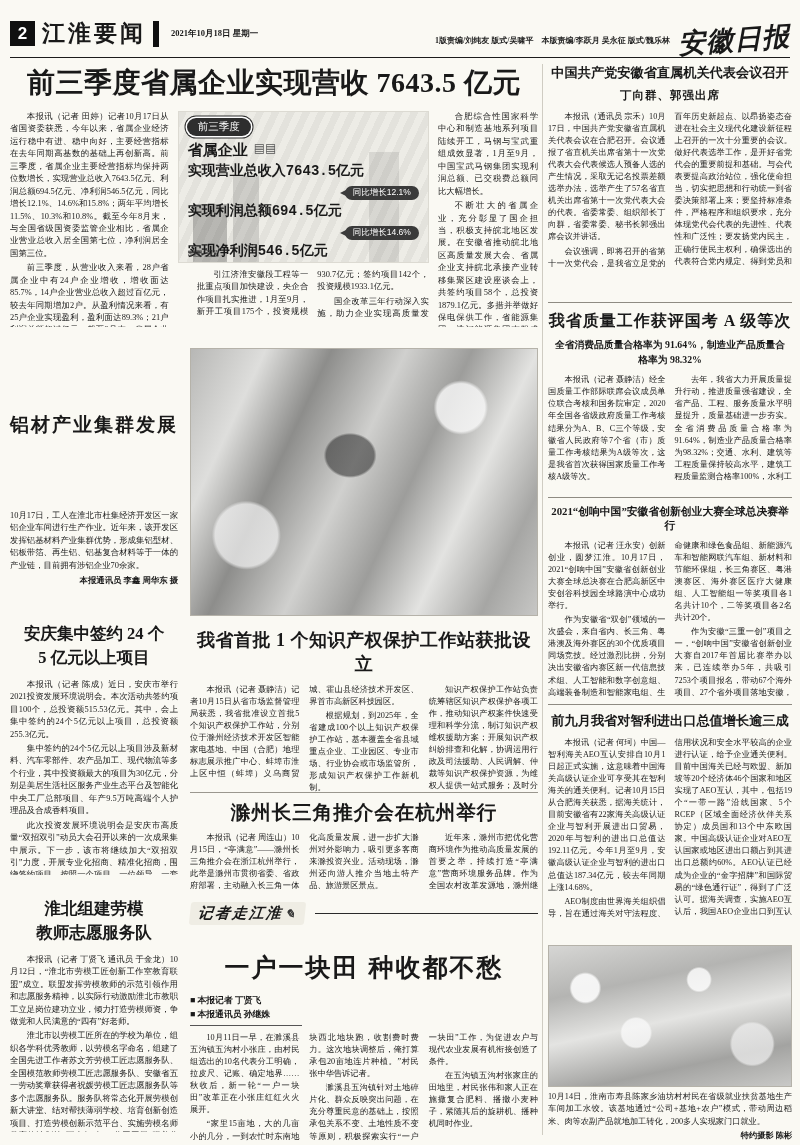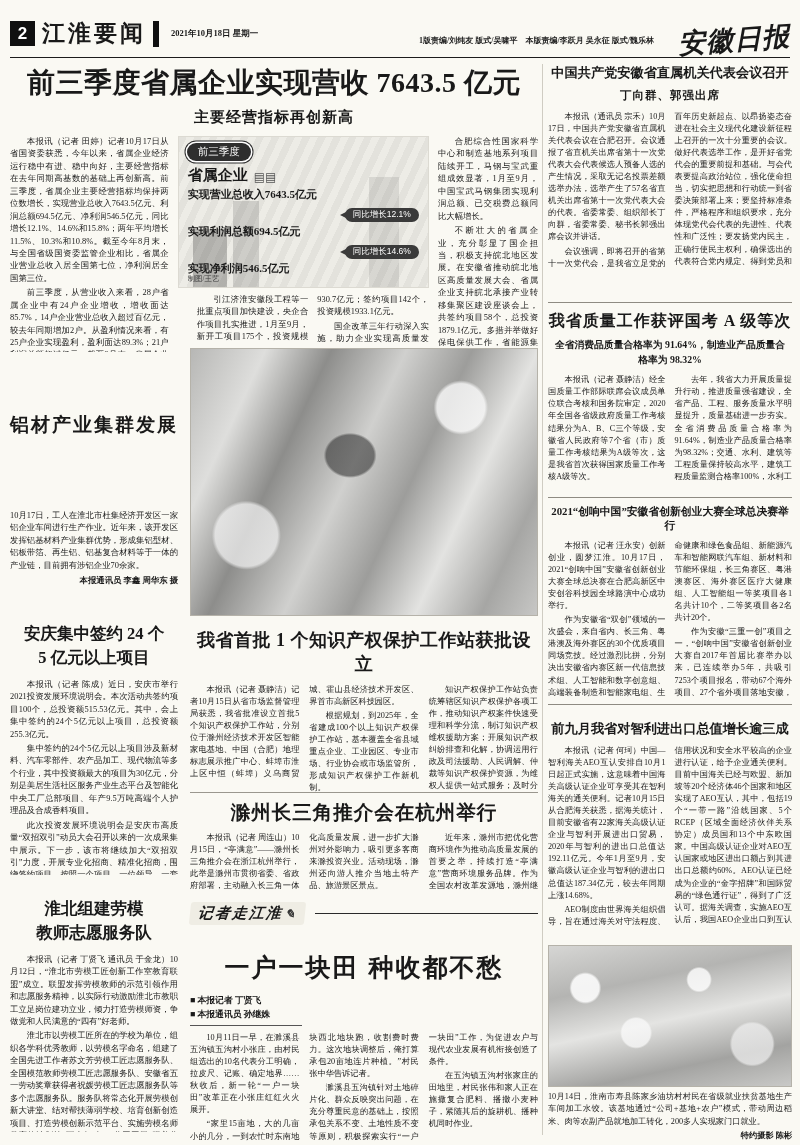--- a/index.html
+++ b/index.html
@@ -9,21 +9,21 @@
   .abs{position:absolute;}
 
   
   .hd{left:10px;top:8px;width:780px;height:46px;display:flex;justify-content:space-between;align-items:flex-start;}
   .hd-l{display:flex;align-items:center;gap:7px;padding-top:10px;}
   .pgnum{width:25px;height:25px;background:#101010;color:#fff;font-weight:bold;font-size:17px;
          display:flex;align-items:center;justify-content:center;font-family:"Liberation Sans","DejaVu Sans",sans-serif;}
   .section{font-size:23px;font-weight:bold;letter-spacing:3px;font-family:"Liberation Sans","DejaVu Sans",sans-serif;}
   .bar{width:6px;height:26px;background:#101010;}
   .date{font-size:8.5px;margin-left:5px;font-weight:bold;}
-  .hd-r{display:flex;align-items:center;gap:24px;padding-top:14px;}
+  .hd-r{display:flex;align-items:center;gap:8px;padding-top:14px;}
   .eds{font-size:8px;color:#1d1d1d;font-weight:bold;}
   .masthead{font-size:27px;font-weight:bold;font-style:italic;transform:rotate(-4deg);letter-spacing:1px;}
   .hrule{left:10px;top:57px;width:780px;height:1px;background:#1c1c1c;}
   .vline{left:542px;top:64px;width:1px;height:1071px;background:#cfccc2;}
 
   
   .bt{font-size:8.4px;line-height:1.48;text-align:justify;}
   .bt p{text-indent:2em;margin-bottom:2px;}
   .bt2{font-size:8.2px;line-height:1.47;text-align:justify;}
   .bt2 p{text-indent:2em;margin-bottom:2px;}
@@ -39,25 +39,25 @@
 
   .infog{position:relative;height:152px;background:#edece6;overflow:hidden;padding:7px 9px;border:1px solid #dcdad2;}
   .ibg{position:absolute;inset:0;background:
        linear-gradient(0deg,rgba(45,45,45,.28),rgba(45,45,45,.28)) no-repeat 14px bottom/34px 58px,
        linear-gradient(0deg,rgba(80,80,80,.20),rgba(80,80,80,.20)) no-repeat 54px bottom/26px 86px,
        linear-gradient(0deg,rgba(60,60,60,.12),rgba(60,60,60,.12)) no-repeat 190px bottom/30px 110px,
        repeating-linear-gradient(115deg,rgba(0,0,0,.045) 0 7px,transparent 7px 14px);}
   .ibadge{position:absolute;top:6px;left:8px;background:#2e2e2e;color:#fff;font-size:10.5px;
           padding:2px 11px;border-radius:10px;font-family:"Liberation Sans","DejaVu Sans",sans-serif;
           box-shadow:0 0 0 1.5px #fff,0 0 0 2.5px #2e2e2e;}
-  .ititle-row{position:relative;margin-top:22px;display:flex;align-items:flex-end;gap:6px;}
+  .ititle-row{position:relative;margin-top:22px;display:flex;align-items:flex-start;gap:6px;}
   .ititle{font-size:15px;font-weight:bold;font-family:"Liberation Sans","DejaVu Sans",sans-serif;}
   .icoins{font-size:12px;color:#555;}
   .istat{position:relative;margin-top:2px;}
-  .ilabel{font-size:11px;font-weight:bold;font-family:Liberation Serif, serif;}
+  .ilabel{font-size:14px;font-weight:bold;font-family:Liberation Mono, monospace;}
   .pillrow{text-align:right;margin-top:1px;}
   .ipill{display:inline-block;position:relative;background:#3a3a3a;color:#fff;font-size:8.5px;
          padding:1px 8px;border-radius:8px;font-family:"Liberation Sans","DejaVu Sans",sans-serif;}
   .ipill::before{content:"";position:absolute;left:-5px;top:50%;margin-top:-3px;
          border-right:6px solid #3a3a3a;border-top:3px solid transparent;border-bottom:3px solid transparent;}
   .icredit{position:absolute;left:9px;bottom:3px;font-size:7.4px;color:#3c3c3c;}
   .lmidtext{margin-top:6px;height:56px;overflow:hidden;column-count:2;column-gap:9px;margin-left:19px;}
 
   
   .photo-big{left:190px;top:348px;width:348px;height:268px;background:
@@ -108,21 +108,21 @@
 
   .quality{left:548px;top:302px;width:244px;border-top:1px solid #8e8b82;padding-top:8px;}
   .quality h3{font-size:16px;font-weight:bold;text-align:center;letter-spacing:1px;}
   .quality .sub{font-size:9.8px;font-weight:bold;text-align:center;margin:5px 6px 0;line-height:1.55;}
   .quality .body{margin-top:7px;column-count:2;column-gap:9px;height:112px;overflow:hidden;}
 
   .contest{left:548px;top:497px;width:244px;border-top:1px solid #8e8b82;padding-top:7px;}
   .contest h3{font-size:10.8px;font-weight:bold;text-align:center;}
   .contest .body{margin-top:7px;column-count:2;column-gap:9px;height:166px;overflow:hidden;}
 
-  .chile{left:548px;top:704px;width:244px;border-top:1px solid #8e8b82;padding-top:15px;}
+  .chile{left:548px;top:704px;width:244px;border-top:1px solid #8e8b82;padding-top:7px;}
   .chile h3{font-size:13.2px;font-weight:bold;text-align:center;}
   .chile .body{margin-top:7px;column-count:2;column-gap:9px;height:190px;overflow:hidden;}
 
   .photo-food{left:548px;top:945px;width:244px;height:142px;background:
       radial-gradient(circle at 15% 30%,rgba(255,255,255,.85) 0 6%,transparent 7%),
       radial-gradient(circle at 62% 24%,rgba(255,255,255,.8) 0 6%,transparent 7%),
       radial-gradient(circle at 36% 62%,rgba(250,250,250,.75) 0 8%,transparent 9%),
       radial-gradient(circle at 84% 70%,rgba(240,240,240,.7) 0 9%,transparent 10%),
       linear-gradient(168deg,#d6d6d4 0%,#b4b4b2 28%,#e4e4e2 52%,#a3a3a1 78%,#c9c9c7 100%);
       border:1px solid #b5b2a9;}
@@ -144,21 +144,20 @@
     <div class="hd-r">
       <div class="eds">1版责编/刘纯友 版式/吴啸平　本版责编/李跃月 吴永征 版式/魏乐林</div>
       <div class="masthead">安徽日报</div>
     </div>
   </div>
   <div class="abs hrule"></div>
   <div class="abs vline"></div>
 
   <section class="abs lead">
     <h1>前三季度省属企业实现营收 7643.5 亿元</h1>
-    <h2>主要经营指标再创新高</h2>
     <div class="lead-body">
       <div class="lc1 bt">
           <p>本报讯（记者 田婷）记者10月17日从省国资委获悉，今年以来，省属企业经济运行稳中有进、稳中向好，主要经营指标在去年同期高基数的基础上再创新高。前三季度，省属企业主要经营指标均保持两位数增长，实现营业总收入7643.5亿元、利润总额694.5亿元、净利润546.5亿元，同比增长12.1%、14.6%和15.8%；两年平均增长11.5%、10.3%和10.8%。截至今年8月末，与全国省级国资委监管企业相比，省属企业营业总收入居全国第七位，净利润居全国第三位。</p>
           <p>前三季度，从营业收入来看，28户省属企业中有24户企业增收，增收面达85.7%，14户企业营业总收入超过百亿元，较去年同期增加2户。从盈利情况来看，有25户企业实现盈利，盈利面达89.3%；21户利润总额超过亿元。截至9月末，省属企业资产总额、所有者权益总额同比增加2000亿元和1000亿元以上；平均资产负债率为57%，同比下降1.3个百分点，继续保持全国较优水平。</p>
         </div>
       <div class="lmid">
         <div class="infog">
           <div class="ibg"></div>
           <span class="ibadge">前三季度</span>
           <div class="ititle-row">

